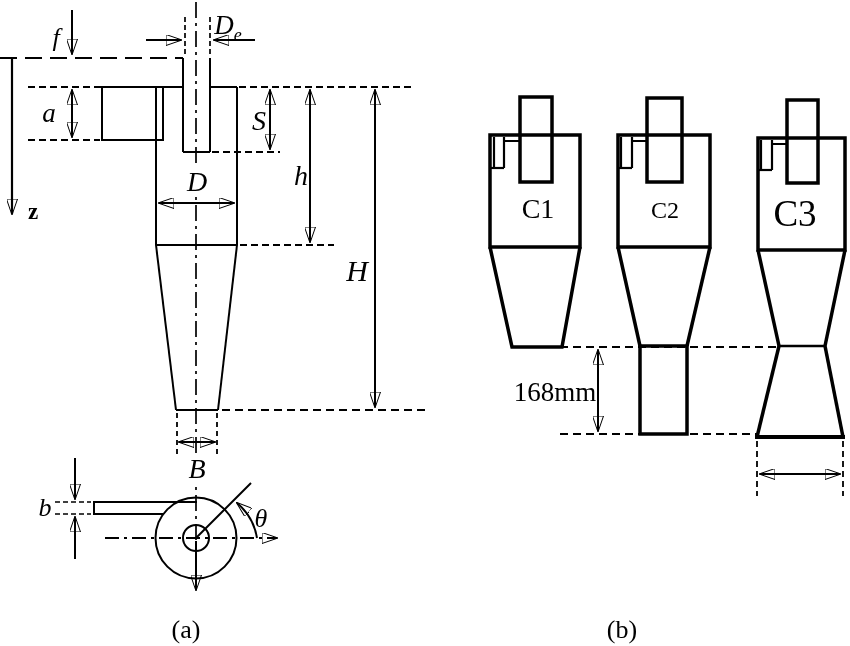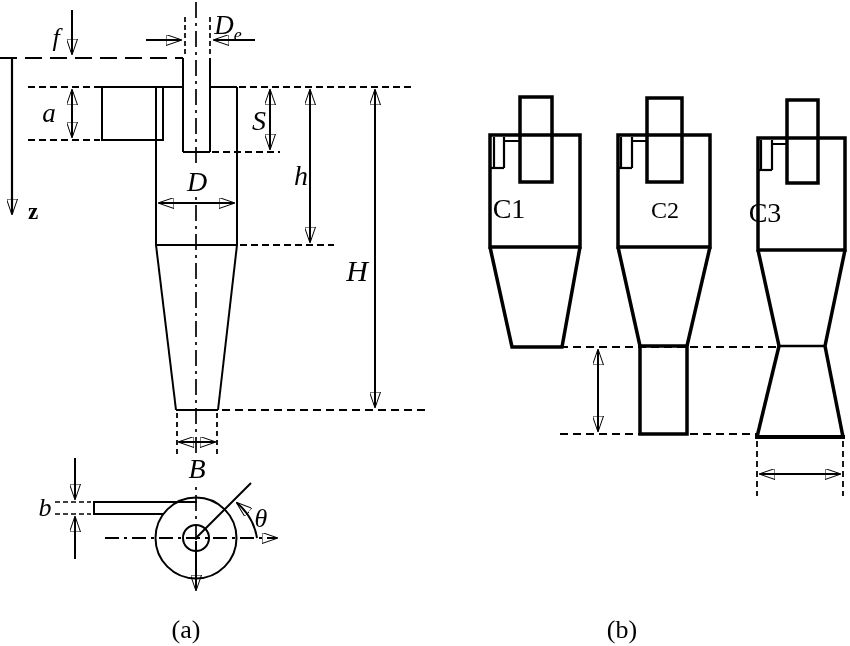--- a/index.html
+++ b/index.html
@@ -147,18 +147,19 @@
   <span class="lbl it" style="left:49px;top:113px;font-size:27px">a</span>
   <span class="lbl it" style="left:259px;top:121px;font-size:28px">S</span>
   <span class="lbl it onwhite" style="left:197px;top:182px;font-size:28px">D</span>
   <span class="lbl it" style="left:301px;top:176px;font-size:28px">h</span>
   <span class="lbl it" style="left:357px;top:271px;font-size:30px">H</span>
   <span class="lbl it onwhite" style="left:197px;top:469px;font-size:28px">B</span>
   <span class="lbl it" style="left:45px;top:508px;font-size:26px">b</span>
   <span class="lbl it" style="left:261px;top:519px;font-size:26px">θ</span>
   <span class="lbl" style="left:186px;top:630px;font-size:26px">(a)</span>
 
-  <span class="lbl" style="left:509px;top:209px;font-size:28px">C1</span>
+  <span class="lbl" style="left:538px;top:209px;font-size:28px">C1</span>
   <span class="lbl" style="left:665px;top:210px;font-size:24px">C2</span>
-  <span class="lbl" style="left:765px;top:213px;font-size:28px">C3</span>
+  <span class="lbl" style="left:795px;top:213px;font-size:37px">C3</span>
+  <span class="lbl" style="left:555px;top:392px;font-size:27px">168mm</span>
   <span class="lbl" style="left:622px;top:630px;font-size:26px">(b)</span>
 
 </div>
 
 </body></html>

